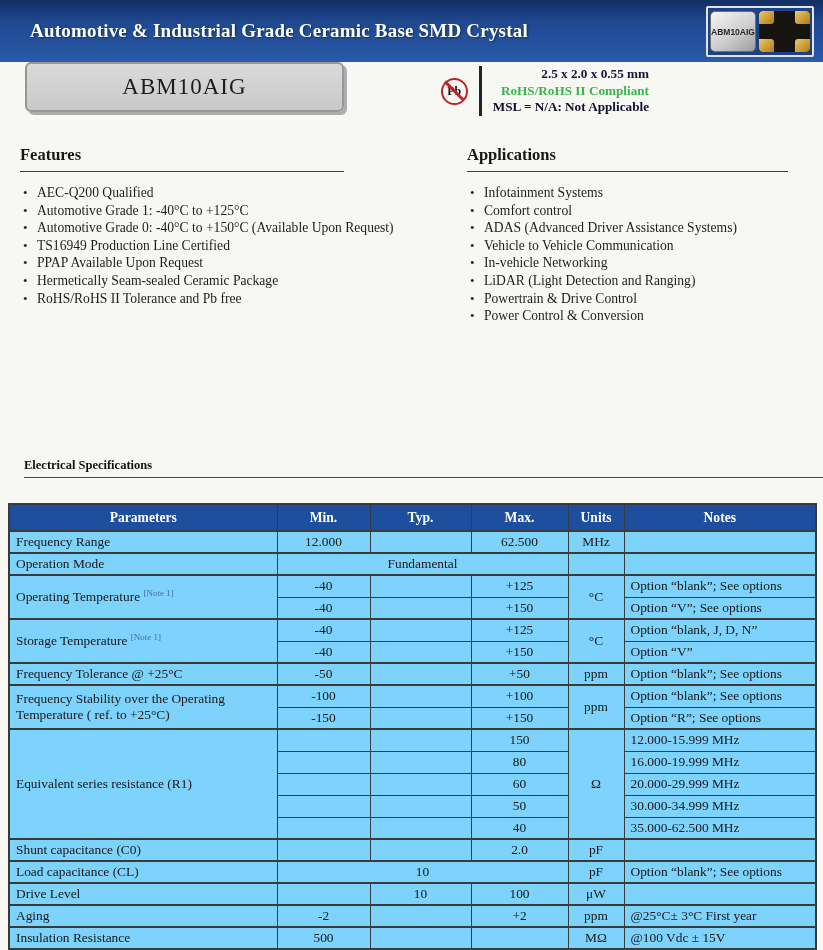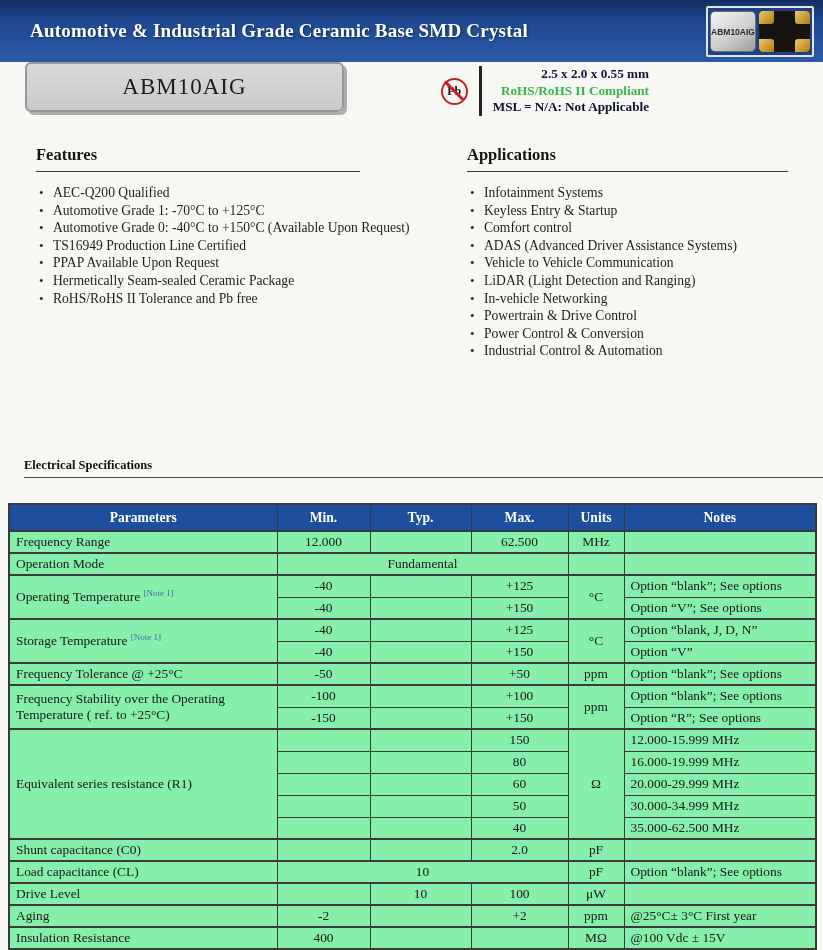--- a/index.html
+++ b/index.html
@@ -72,21 +72,21 @@
     background:#c4222a;transform:translate(-50%,-50%) rotate(-45deg);
   }
   .comp .vbar{width:3px;height:50px;background:#242424;flex:0 0 auto;}
   .comp .lines{text-align:right;font-weight:bold;font-size:13.2px;line-height:16.5px;padding-right:6px;}
   .dim-line{color:#15153d;}
   .rohs-line{color:#3ab54a;}
   .msl-line{color:#0f0f2d;font-family:Liberation Serif, serif;}
 
   
   .section{position:absolute;top:145px;}
-  .sec-features{left:36px;width:440px;font-family:Liberation Serif, serif;}
+  .sec-features{left:20px;width:440px;font-family:Liberation Serif, serif;}
   .sec-apps{left:467px;width:348px;}
   .section h2{
     font-size:16.5px;font-weight:bold;color:#161616;
     padding-bottom:6px;border-bottom:1.6px solid #3c3c3c;
   }
   .sec-features h2{width:324px;}
   .sec-apps h2{width:321px;}
   .section ul{list-style:none;margin-top:12px;}
   .section li{
     position:relative;font-size:13.6px;line-height:17.6px;color:#1d1d1d;
@@ -98,21 +98,21 @@
 
   
   .espec-head{
     position:absolute;left:24px;top:458px;width:807px;
     font-size:12.5px;font-weight:bold;color:#111;
     padding-bottom:4px;border-bottom:1.6px solid #4a4a4a;
   }
   table.specs{
     position:absolute;left:8px;top:503px;width:807px;
     border-collapse:collapse;table-layout:fixed;
-    background:#86efac;
+    background:#7dd3fc;
     border:2px solid var(--bd);
     font-size:13.4px;
   }
   .specs col.c-param{width:268px;}
   .specs col.c-min{width:93px;}
   .specs col.c-typ{width:101px;}
   .specs col.c-max{width:97px;}
   .specs col.c-units{width:56px;}
   .specs col.c-notes{width:192px;}
   .specs th{
@@ -165,42 +165,40 @@
       <div class="dim-line">2.5 x 2.0 x 0.55 mm</div>
       <div class="rohs-line">RoHS/RoHS II Compliant</div>
       <div class="msl-line">MSL = N/A: Not Applicable</div>
     </div>
   </div>
 
   <div class="section sec-features">
     <h2>Features</h2>
     <ul>
       <li>AEC-Q200 Qualified</li>
-      <li>Automotive Grade 1: -70°C to +125°C</li>
+      <li>Automotive Grade 1: -40°C to +125°C</li>
       <li>Automotive Grade 0: -40°C to +150°C (Available Upon Request)</li>
       <li>TS16949 Production Line Certified</li>
       <li>PPAP Available Upon Request</li>
       <li>Hermetically Seam-sealed Ceramic Package</li>
       <li>RoHS/RoHS II Tolerance and Pb free</li>
     </ul>
   </div>
 
   <div class="section sec-apps">
     <h2>Applications</h2>
     <ul>
       <li>Infotainment Systems</li>
-      <li>Keyless Entry &amp; Startup</li>
       <li>Comfort control</li>
       <li>ADAS (Advanced Driver Assistance Systems)</li>
       <li>Vehicle to Vehicle Communication</li>
+      <li>In-vehicle Networking</li>
       <li>LiDAR (Light Detection and Ranging)</li>
-      <li>In-vehicle Networking</li>
       <li>Powertrain &amp; Drive Control</li>
       <li>Power Control &amp; Conversion</li>
-      <li>Industrial Control &amp; Automation</li>
     </ul>
   </div>
 
   <div class="espec-head">Electrical Specifications</div>
 
   <table class="specs">
     <colgroup>
       <col class="c-param">
         <col class="c-min">
         <col class="c-typ">
@@ -357,21 +355,21 @@
         <td class="p">Aging</td>
         <td class="c">-2</td>
         <td class="c"></td>
         <td class="c">+2</td>
         <td class="c">ppm</td>
         <td class="n">@25°C± 3°C First year</td>
       </tr>
 
       <tr class="grp">
         <td class="p">Insulation Resistance</td>
-        <td class="c">400</td>
+        <td class="c">500</td>
         <td class="c"></td>
         <td class="c"></td>
         <td class="c">MΩ</td>
         <td class="n">@100 Vdc ± 15V</td>
       </tr>
     </tbody>
   </table>
 
 </div>
 

